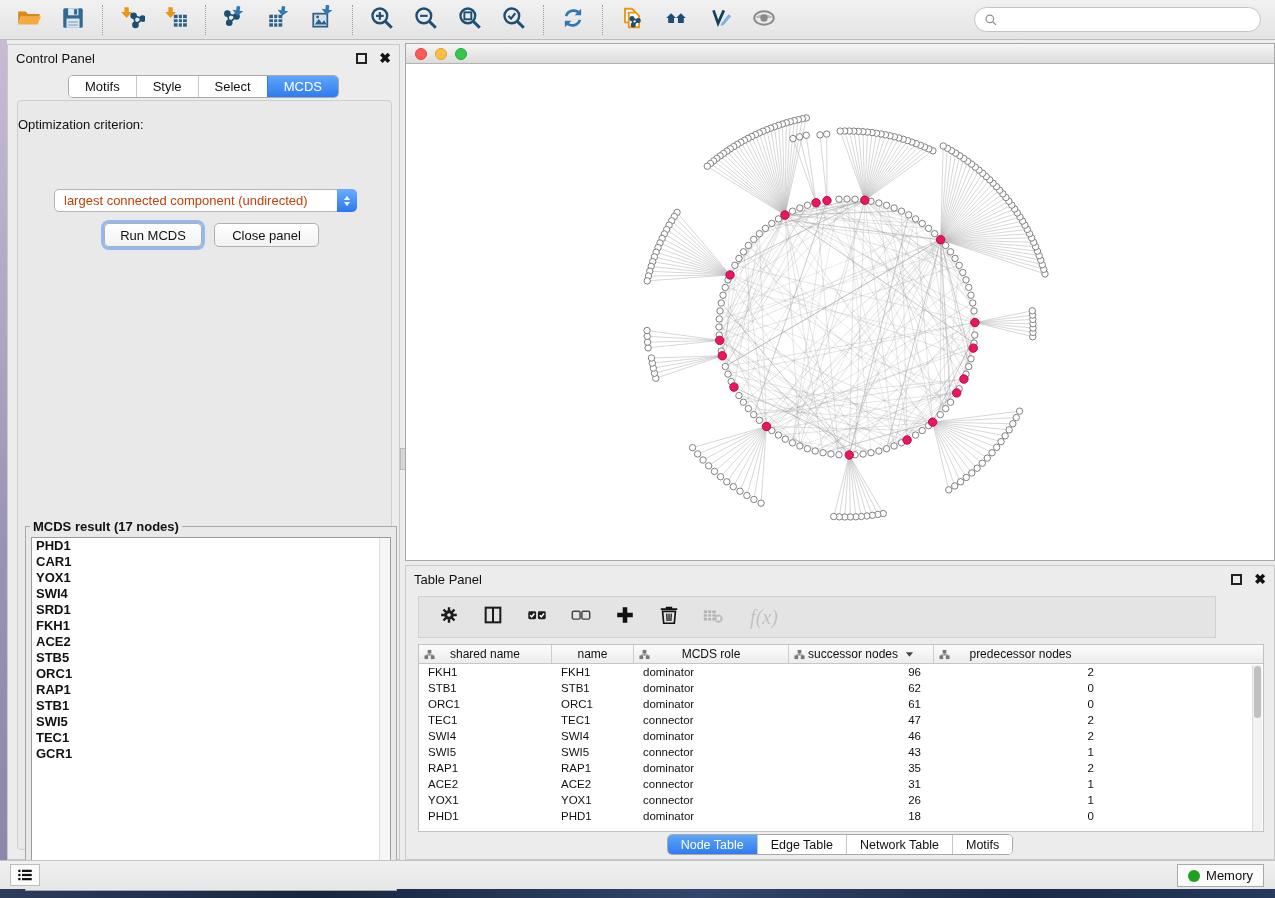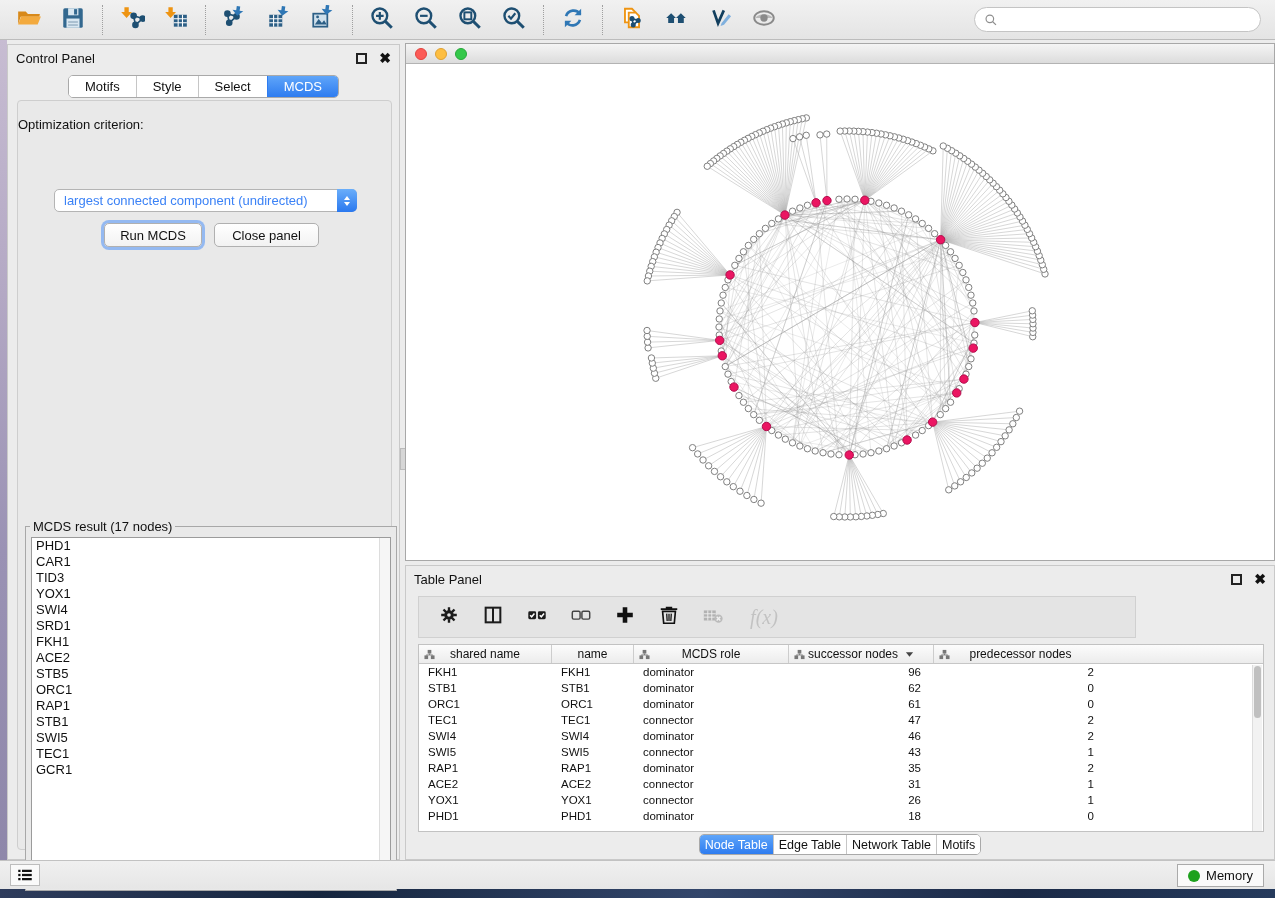--- a/index.html
+++ b/index.html
@@ -36,32 +36,32 @@
   #cp-tabs { position:absolute; left:0; top:30px; width:100%; display:flex; justify-content:center; }
   .seg-control { display:flex; border:1px solid #a9a9a9; border-radius:5px; overflow:hidden; background:#fff; height:23px; }
   .seg { padding:0 16px; font-size:13px; display:flex; align-items:center; background:#fff; color:#111; cursor:pointer; border-left:1px solid #c6c6c6; }
   .seg:first-child { border-left:none; }
   .seg.active { background:linear-gradient(#5fa5f9,#2e7cf0); color:#fff; border-left-color:#2e7cf0; }
   #cp-content { position:absolute; left:9px; top:55px; width:375px; height:750px;
     background:#e9e9e9; border:1px solid #cecece; border-radius:4px; }
   #opt-label { text-align:left; margin-top:16px; font-size:13px; color:#111; }
   #criterion-select { position:absolute; left:36px; top:88px; width:303px; height:23px;
     background:#fff; border:1px solid #b4b4b4; border-radius:5px; display:flex; align-items:center; cursor:pointer; }
-  #criterion-select .val { flex:1; font-size:13px; padding-left:9px; color:#3b82f6; white-space:nowrap; }
+  #criterion-select .val { flex:1; font-size:13px; padding-left:9px; color:#c2410c; white-space:nowrap; }
   #criterion-select .stepper { width:20px; height:23px; margin-right:-1px; border-radius:0 5px 5px 0;
     background:linear-gradient(#6aaefa,#2a78ef); display:flex; flex-direction:column; align-items:center; justify-content:center; gap:2px; }
   .stepper i { width:0; height:0; border-left:3.5px solid transparent; border-right:3.5px solid transparent; display:block; }
   .stepper .up { border-bottom:4.5px solid #fff; }
   .stepper .dn { border-top:4.5px solid #fff; }
   .mac-btn { position:absolute; height:24px; background:linear-gradient(#ffffff,#f2f2f2); border:1px solid #b0b0b0;
     border-radius:5px; font-size:13px; color:#111; display:flex; align-items:center; justify-content:center; cursor:pointer; }
   #run-btn { left:86px; top:122px; width:98px; box-shadow:0 0 0 3px rgba(92,153,247,.6); }
   #closepanel-btn { left:196px; top:122px; width:105px; }
   #result-fieldset { position:absolute; left:7px; top:418px; width:372px; height:372px;
-    border:1px solid #a8a8a8; background:#e9e9e9; }
+    border:1px solid #a8a8a8; background:#e9e9e9;font-weight:bold; }
   #result-fieldset legend { font-size:13px; color:#111; margin-left:4px; padding:0 3px; }
   #result-list { position:absolute; left:5px; top:3px; width:360px; height:352px; background:#fff;
     border:1px solid #9b9b9b; overflow:hidden; }
   .result-item { font-size:13px; color:#111; padding-left:4px; height:16px; line-height:16px; }
   #result-scroll { position:absolute; right:0; top:0; width:11px; height:100%; background:#f6f6f6; border-left:1px solid #ddd; }
 
   
   #network-window { position:absolute; left:405px; top:43px; width:870px; height:518px; background:#fff;
     border:1px solid #a8a8a8; }
   #net-titlebar { height:20px; background:linear-gradient(#f5f5f5,#dcdcdc); border-bottom:1px solid #b3b3b3;
@@ -70,42 +70,42 @@
   .t-red { background:#fc5b57; border:1px solid #e2443f; margin-left:9px; }
   .t-yellow { background:#fdbe41; border:1px solid #dfa133; }
   .t-green { background:#34c84a; border:1px solid #27a83a; }
   #net-title { position:absolute; left:0; right:0; text-align:center; font-size:13px; font-weight:bold; color:#222; }
   #net-canvas { position:relative; width:868px; height:496px; background:#fff; }
   #net-canvas svg { position:absolute; left:0; top:0; }
 
   
   #table-panel { position:absolute; left:405px; top:565px; width:870px; height:295px;
     background:#ececec; border:1px solid #c9c9c9; }
-  #tp-toolbar { position:absolute; left:12px; top:30px; width:718px; height:42px;
+  #tp-toolbar { position:absolute; left:12px; top:30px; width:798px; height:42px;
     background:#e4e4e4; border:1px solid #d0d0d0; display:flex; align-items:center; gap:20px; padding-left:18px; }
   .tp-btn { width:24px; height:24px; display:flex; align-items:center; justify-content:center; cursor:pointer; }
   .tp-btn svg { width:22px; height:22px; }
   .tp-btn.disabled { opacity:.45; cursor:default; }
   .tp-fx { font-family:"Liberation Serif", serif; font-style:italic; font-size:20px; color:#9a9a9a; cursor:default; }
   #tp-table { position:absolute; left:12px; top:78px; width:846px; height:188px; background:#fff; border:1px solid #c2c2c2; }
   #tp-header { display:flex; height:19px; background:linear-gradient(#fcfcfc,#ececec); border-bottom:1px solid #c6c6c6; }
   .th { display:flex; align-items:center; justify-content:center; gap:5px; font-size:12px; color:#111;
     border-right:1px solid #cdcdcd; position:relative; cursor:pointer; }
   .th:last-child { border-right:none; }
   .th svg.tree { width:11px; height:11px; position:absolute; left:5px; }
   .th svg.sort { width:9px; height:9px; margin-left:2px; }
   .tr { display:flex; height:16px; }
   .td { font-size:11.5px; color:#111; line-height:16px; white-space:nowrap; overflow:hidden; }
   .td.left { padding-left:9px; text-align:left; }
   .td.right { padding-right:13px; text-align:right; }
   #tp-vscroll { position:absolute; right:1px; top:20px; width:10px; height:166px; background:#f2f2f2; border-left:1px solid #ddd; }
   #tp-vscroll .thumb { position:absolute; left:1px; top:1px; width:7px; height:52px; background:#c0c0c0; border-radius:4px; }
   #tp-tabs { position:absolute; left:0; bottom:4px; width:100%; display:flex; justify-content:center; }
   #tp-tabs .seg-control { height:21px; }
-  #tp-tabs .seg { font-size:12.5px; padding:0 5px; }
+  #tp-tabs .seg { font-size:12.5px; padding:0 13px; }
 
   
   #status-bar { position:absolute; left:0; top:860px; width:1275px; height:29px;
     background:linear-gradient(#f0f0f0,#e6e6e6); border-top:1px solid #c2c2c2; }
   #list-btn { position:absolute; left:10px; top:3px; width:30px; height:22px; background:#fafafa;
     border:1px solid #bdbdbd; display:flex; align-items:center; justify-content:center; cursor:pointer; }
   #memory-btn { position:absolute; right:11px; top:3px; height:23px; padding:0 10px; background:#fafafa;
     border:1px solid #aaa; display:flex; align-items:center; gap:6px; font-size:13px; color:#111; cursor:pointer; }
   #memory-dot { width:12px; height:12px; border-radius:50%; background:#1ea11e; }
 
@@ -303,21 +303,20 @@
         </span>
     </div>
     <div class="mac-btn" id="run-btn">Run MCDS</div>
     <div class="mac-btn" id="closepanel-btn">Close panel</div>
     <fieldset id="result-fieldset">
       <legend>MCDS result (17 nodes)</legend>
       <div id="result-list">
         <div id="result-items">
             <div class="result-item">PHD1</div>
             <div class="result-item">CAR1</div>
-            <div class="result-item">TID3</div>
             <div class="result-item">YOX1</div>
             <div class="result-item">SWI4</div>
             <div class="result-item">SRD1</div>
             <div class="result-item">FKH1</div>
             <div class="result-item">ACE2</div>
             <div class="result-item">STB5</div>
             <div class="result-item">ORC1</div>
             <div class="result-item">RAP1</div>
             <div class="result-item">STB1</div>
             <div class="result-item">SWI5</div>

